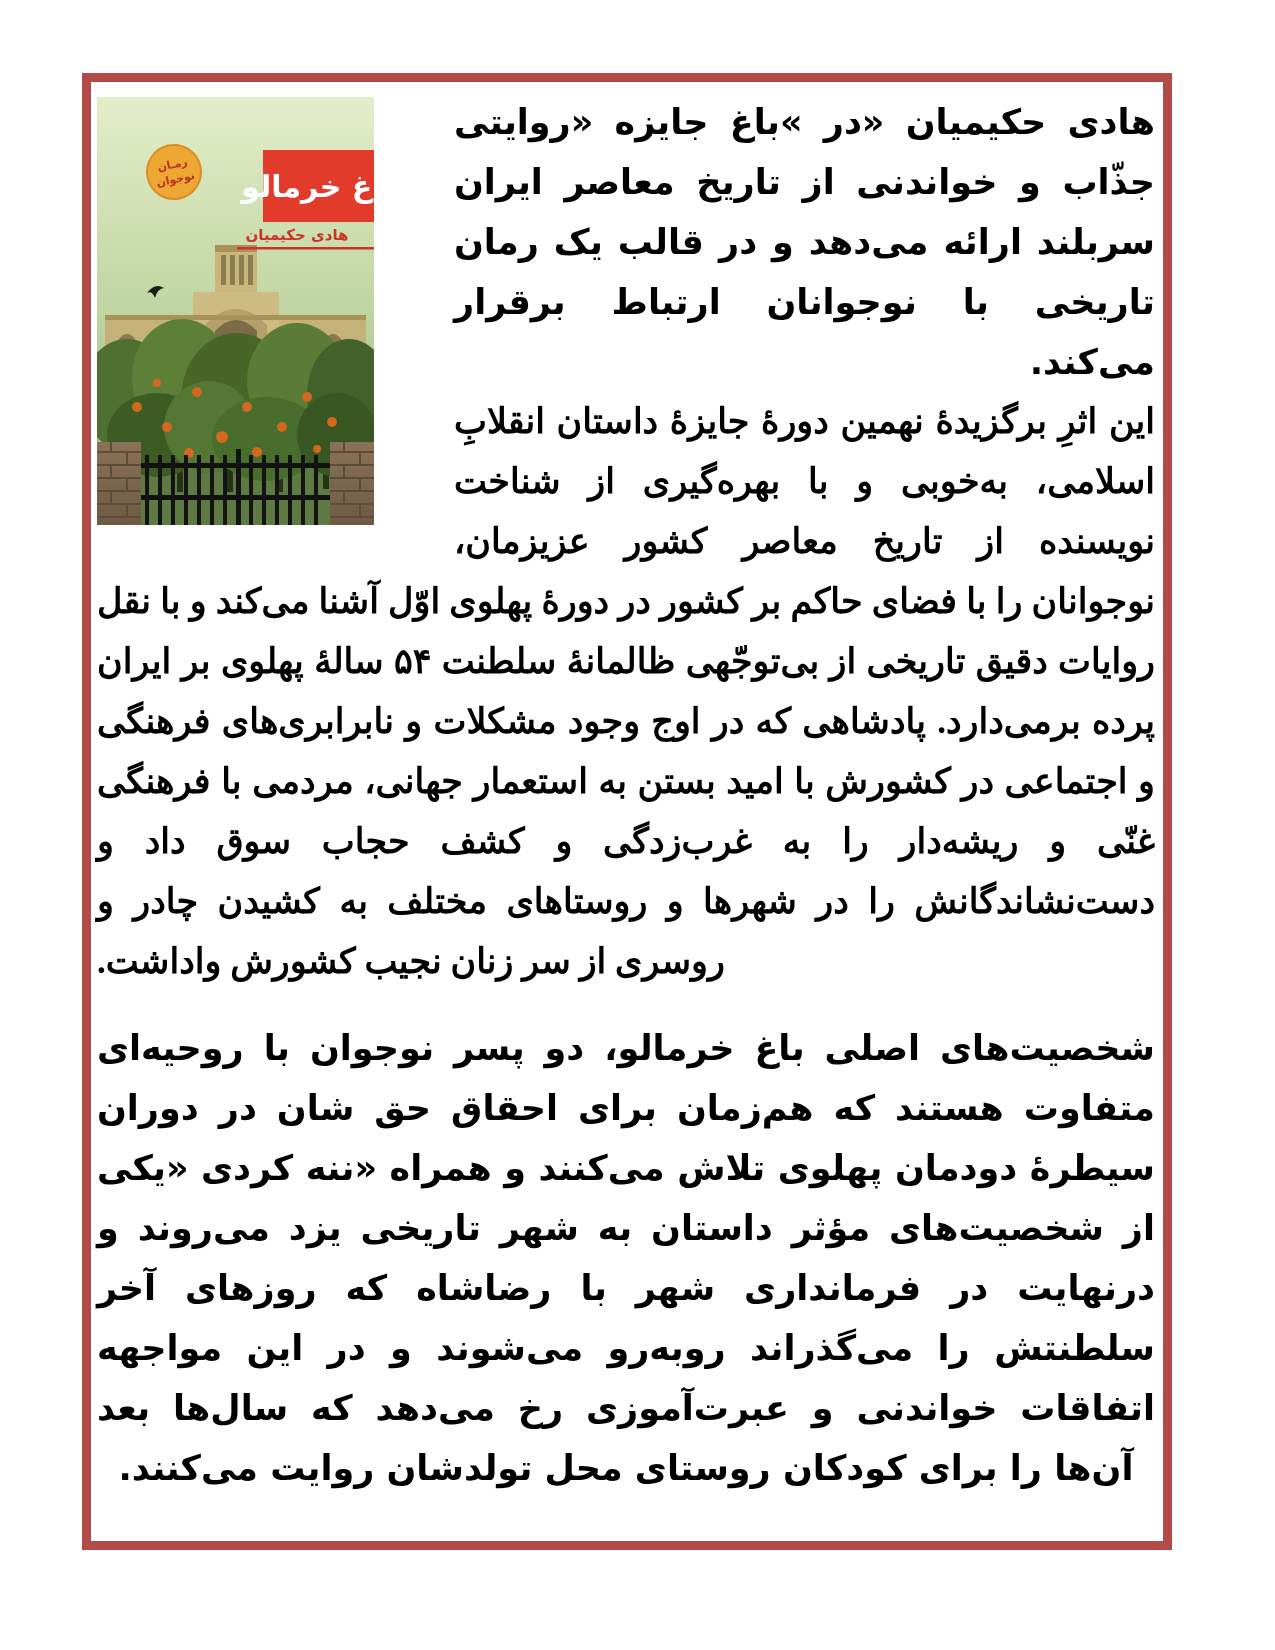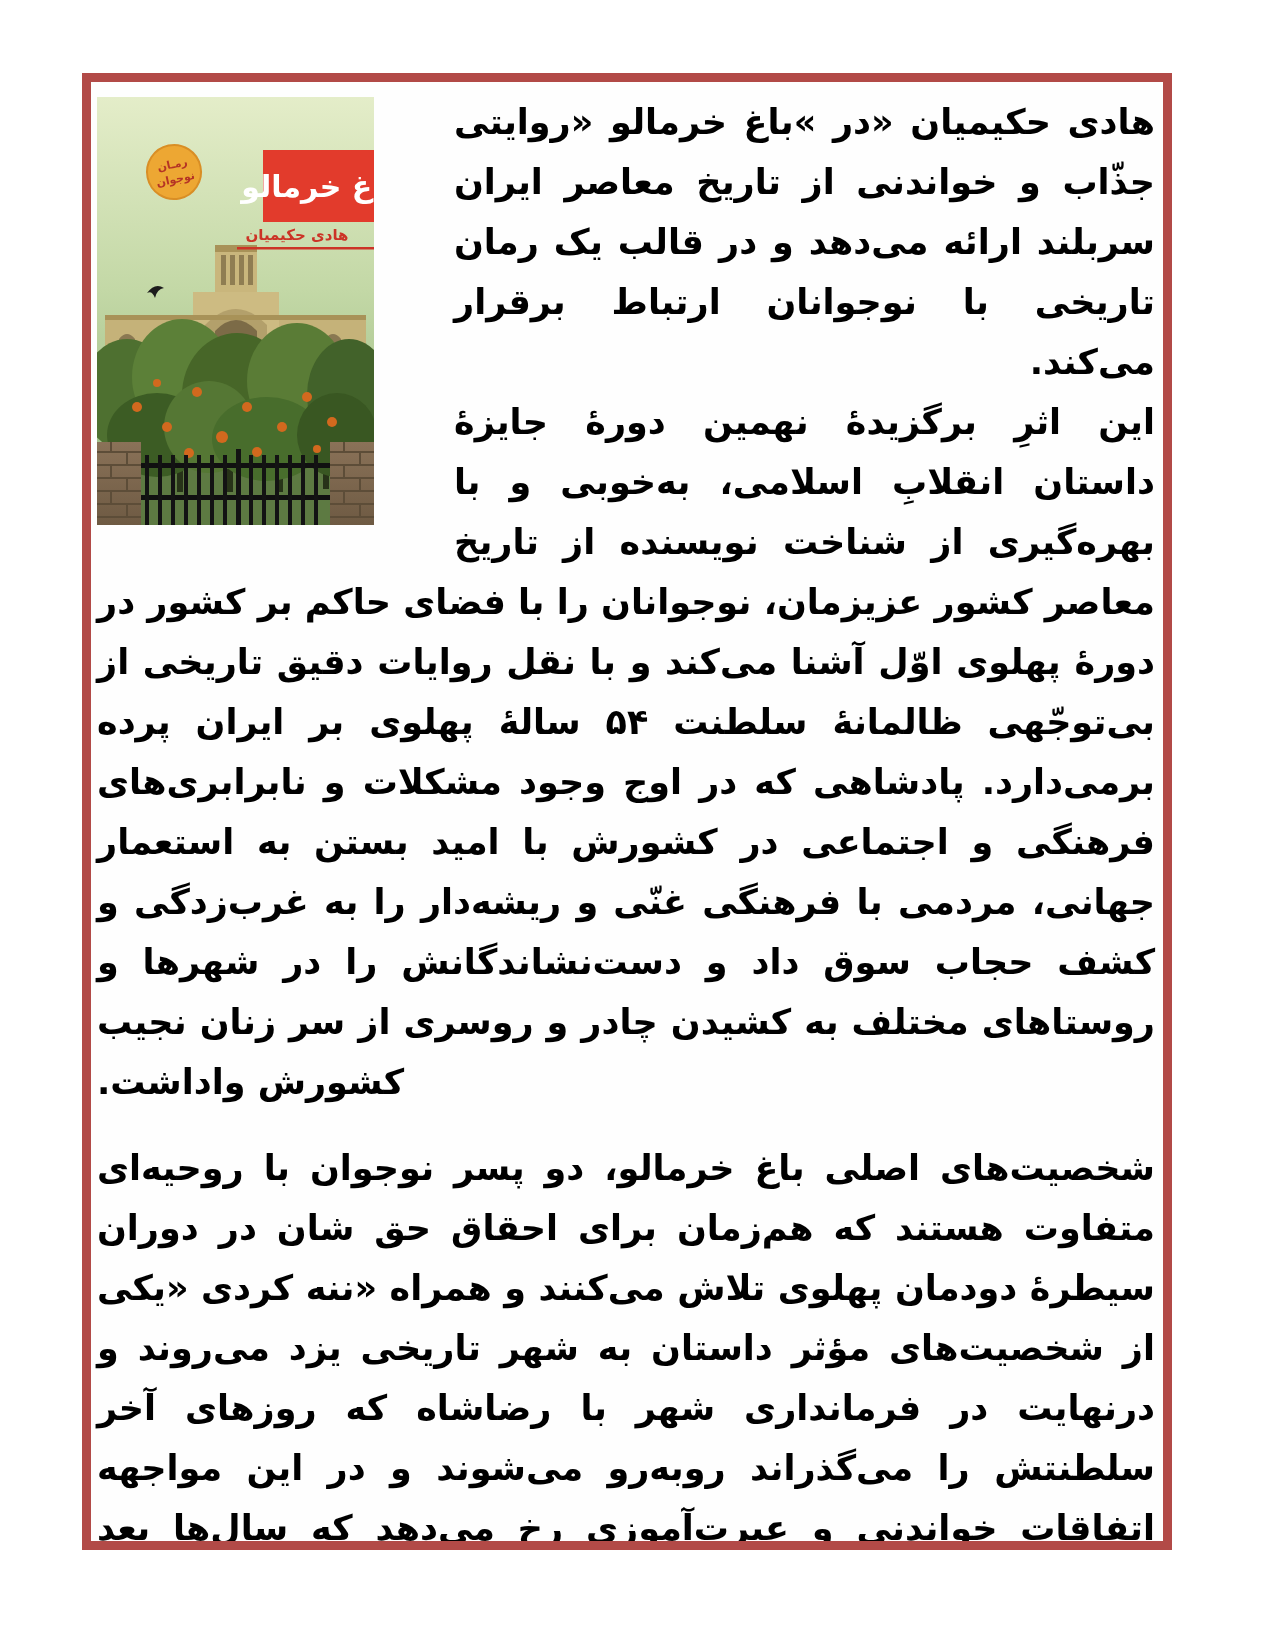--- a/index.html
+++ b/index.html
@@ -35,21 +35,21 @@
   p.body-text {
     margin: 0;
     color: #000000;
     font-family: "DejaVu Sans", sans-serif;
     font-weight: 700;
     font-size: 35px;
     line-height: 60px;
     text-align: justify;
     direction: rtl;
   }
-  p.p2 { text-align-last: left; }
+  p.p2 { text-align-last: left; font-family: Liberation Serif, serif; }
   p.p3 { margin-top: 26px; text-align-last: center; }
 </style>
 </head>
 <body>
 
 <div class="frame">
 
   <div class="cover">
     <svg viewBox="0 0 277 428" xmlns="http://www.w3.org/2000/svg">
       <defs>
@@ -151,17 +151,17 @@
       </g>
 
       <rect x="166" y="53" width="111" height="72" fill="#e23b2c"></rect>
       <text x="221" y="100" text-anchor="middle" font-size="30" font-weight="bold" fill="#ffffff" direction="rtl">باغ خرمالو</text>
 
       <text x="200" y="143" text-anchor="middle" font-size="15" font-weight="bold" fill="#cc3326" direction="rtl">هادی حکیمیان</text>
       <rect x="140" y="150" width="137" height="2.5" fill="#cc3326"></rect>
     </svg>
   </div>
 
-  <p class="body-text p1">هادی حکیمیان «در »باغ خرمالو «روایتی جذّاب و خواندنی از تاریخ معاصر ایران سربلند ارائه می‌دهد و در قالب یک رمان تاریخی با نوجوانان ارتباط برقرار می‌کند.</p>
+  <p class="body-text p1">هادی حکیمیان «در »باغ جایزه «روایتی جذّاب و خواندنی از تاریخ معاصر ایران سربلند ارائه می‌دهد و در قالب یک رمان تاریخی با نوجوانان ارتباط برقرار می‌کند.</p>
   <p class="body-text p2">این اثرِ برگزیدهٔ نهمین دورهٔ جایزهٔ داستان انقلابِ اسلامی، به‌خوبی و با بهره‌گیری از شناخت نویسنده از تاریخ معاصر کشور عزیزمان، نوجوانان را با فضای حاکم بر کشور در دورهٔ پهلوی اوّل آشنا می‌کند و با نقل روایات دقیق تاریخی از بی‌توجّهی ظالمانهٔ سلطنت ۵۴ سالهٔ پهلوی بر ایران پرده برمی‌دارد. پادشاهی که در اوج وجود مشکلات و نابرابری‌های فرهنگی و اجتماعی در کشورش با امید بستن به استعمار جهانی، مردمی با فرهنگی غنّی و ریشه‌دار را به غرب‌زدگی و کشف حجاب سوق داد و دست‌نشاندگانش را در شهرها و روستاهای مختلف به کشیدن چادر و روسری از سر زنان نجیب کشورش واداشت.</p>
   <p class="body-text p3">شخصیت‌های اصلی باغ خرمالو، دو پسر نوجوان با روحیه‌ای متفاوت هستند که هم‌زمان برای احقاق حق شان در دوران سیطرهٔ دودمان پهلوی تلاش می‌کنند و همراه «ننه کردی «یکی از شخصیت‌های مؤثر داستان به شهر تاریخی یزد می‌روند و درنهایت در فرمانداری شهر با رضاشاه که روزهای آخر سلطنتش را می‌گذراند روبه‌رو می‌شوند و در این مواجهه اتفاقات خواندنی و عبرت‌آموزی رخ می‌دهد که سال‌ها بعد آن‌ها را برای کودکان روستای محل تولدشان روایت می‌کنند.</p>
 
 </div>
 
 </body></html>

